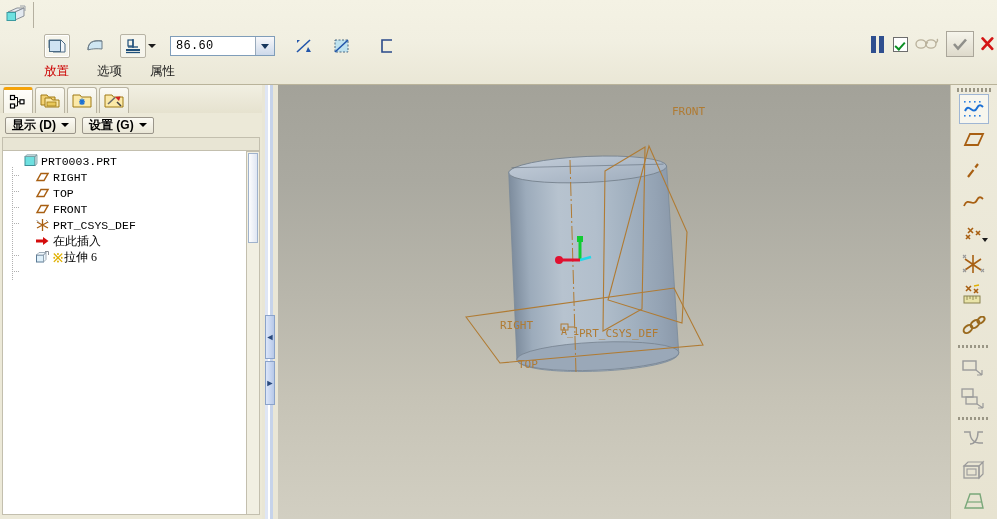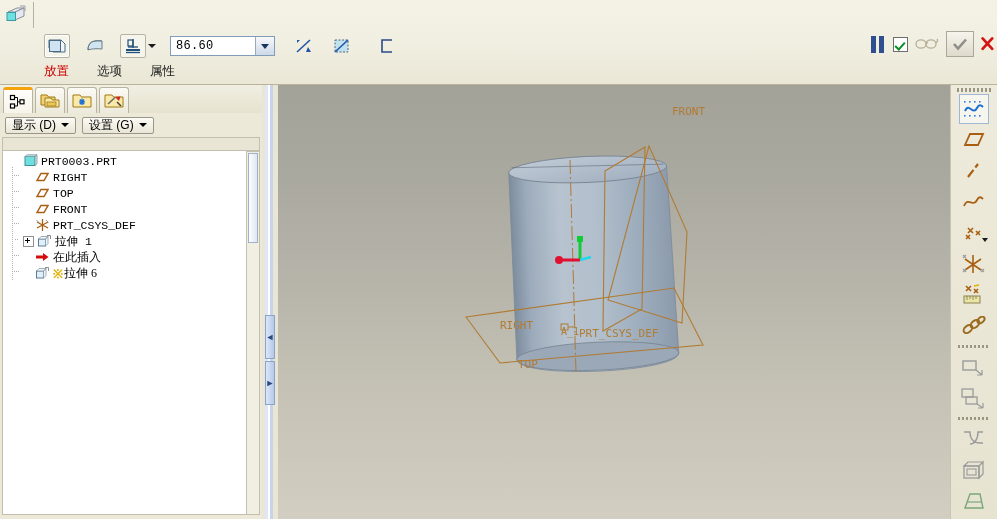--- a/index.html
+++ b/index.html
@@ -62,21 +62,21 @@
   .nav{position:absolute;left:0;top:85px;width:262px;height:434px;background:#ece9d8;}
   .navtabs{position:absolute;left:0;top:0;width:262px;height:28px;
     background:linear-gradient(to bottom,#f1efe2,#e6e2cf);}
   .ntab{position:absolute;top:2px;width:30px;height:26px;box-sizing:border-box;
     background:linear-gradient(to bottom,#fbfaf4,#eceadb);border:1px solid #b9b4a2;border-bottom:none;
     border-radius:3px 3px 0 0;display:flex;align-items:center;justify-content:center;}
   .ntab.active{border-top:3px solid #f5a30a;background:linear-gradient(to bottom,#fffefa,#f6f4ea);}
 
   .navbtns{position:absolute;left:0;top:28px;width:262px;height:24px;display:flex;align-items:center;gap:6px;padding-left:5px;box-sizing:border-box;}
   .mbtn{height:17px;padding:0 6px;display:flex;align-items:center;gap:5px;background:linear-gradient(to bottom,#fcfbf5,#e9e6d6);
-    border:1px solid #9a958a;border-radius:2px;font-size:12px;color:#000;box-sizing:border-box;}
+    border:1px solid #9a958a;border-radius:2px;font-size:12px;color:#000;box-sizing:border-box;font-weight:bold;}
   .mbtn .mcaret{width:0;height:0;border-left:4px solid transparent;border-right:4px solid transparent;border-top:4px solid #000;}
 
   .colhead{position:absolute;left:2px;top:52px;width:258px;height:14px;background:#e8e5d4;border:1px solid #c3bfae;box-sizing:border-box;}
   .treewrap{position:absolute;left:2px;top:66px;width:258px;height:364px;background:#fff;border:1px solid #c3bfae;border-top:none;
     box-sizing:border-box;overflow:hidden;}
 
   .trow{display:flex;align-items:center;height:16px;padding-left:20px;font-family:"Liberation Mono","DejaVu Sans Mono",monospace;
     font-size:11.5px;color:#000;white-space:nowrap;}
   .trow.cn{font-family:Liberation Serif, serif;font-size:12px;}
   .tind{display:inline-block;width:12px;height:16px;flex:none;}
@@ -334,32 +334,20 @@
           <span class="tbranch" style="top:72px;"></span>
           <span class="tico">
             <svg width="15" height="14" viewBox="0 0 15 14">
               <path d="M7.5 1 L7.5 13 M2 4 L13 10 M13 4 L2 10" stroke="#a85f12" stroke-width="1.3"></path>
               <path d="M1.5 2 L4 4.5 M11 2 L13.5 4.5" stroke="#9a9a9a" stroke-width="1"></path>
             </svg>
           </span>
           <span>PRT_CSYS_DEF</span>
         </div>
 
-        <div class="trow">
-          <span class="texp"></span>
-          <span class="tbranch" style="top:88px;left:12px;width:4px;"></span>
-          <span class="tico">
-            <svg width="15" height="14" viewBox="0 0 15 14">
-              <rect x="1.5" y="5" width="7" height="7" fill="#dff0fa" stroke="#5a7a95" stroke-width="1"></rect>
-              <path d="M1.5 5 L4 2.5 L11 2.5 L8.5 5 Z M8.5 5 L11 2.5 L11 9.5 L8.5 12 Z" fill="#eef6fb" stroke="#8a9aa8" stroke-width="0.8"></path>
-              <path d="M10 1.5 L13.5 1.5 L13.5 5" fill="none" stroke="#8a8f96" stroke-width="1"></path>
-            </svg>
-          </span>
-          <span>拉伸 1</span>
-        </div>
 
         <div class="trow cn">
           <span class="tind"></span>
           <span class="tbranch" style="top:104px;"></span>
           <span class="tico">
             <svg width="15" height="14" viewBox="0 0 15 14">
               <path d="M1 5.5 L8 5.5 L8 3 L13.5 7 L8 11 L8 8.5 L1 8.5 Z" fill="#d40c0c"></path>
             </svg>
           </span>
           <span>在此插入</span>

